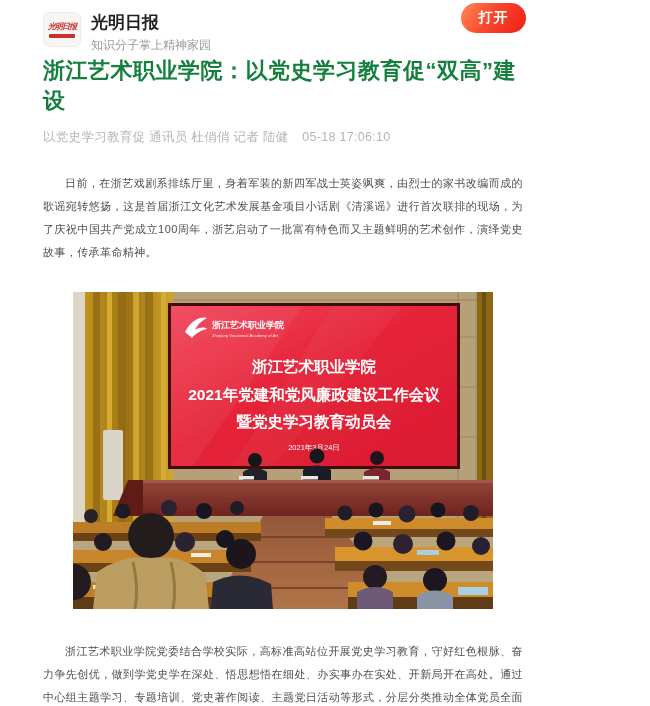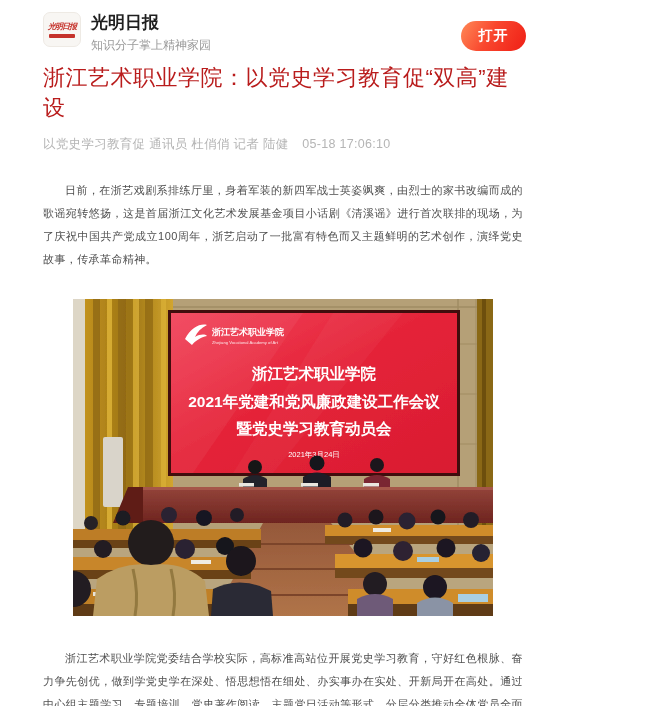--- a/index.html
+++ b/index.html
@@ -38,40 +38,39 @@
     letter-spacing: -1px;
     color: #c5322b;
     white-space: nowrap;
   }
   .logo-bar { width: 26px; height: 4px; background: #c5322b; border-radius: 1px; }
   .app-info { margin-left: 10px; padding-top: 1px; }
   .app-name { font-size: 17px; font-weight: bold; color: #1f1f1f; line-height: 20px; }
   .app-tagline { font-size: 12px; color: #9b9b9b; margin-top: 4px; }
   .open-btn {
     position: absolute;
-    right: 40px; top: 21px;
+    right: 40px; top: 3px;
     width: 65px; height: 30px;
     border: none;
     border-radius: 15px;
     background: linear-gradient(120deg, #ff8a57 0%, #f9472e 45%, #ef1f16 100%);
     color: #fff;
     font-size: 14px;
     font-weight: bold;
     letter-spacing: 1px;
     font-family: inherit;
     cursor: pointer;
   }
 
   
   .article { padding: 0 43px; }
   .title {
-    margin-top: 7px;
     font-size: 22px;
-    font-weight: normal;
-    color: #b91c1c;
+    font-weight: bold;
+    color: #15803d;
     line-height: 30px;
     letter-spacing: 0.5px;
   }
   .byline {
     margin-top: 13px;
     font-size: 12.5px;
     color: #b5b5b5;
     letter-spacing: 0.3px;
   }
   .byline .timestamp { margin-left: 10px; text-align: right; }

